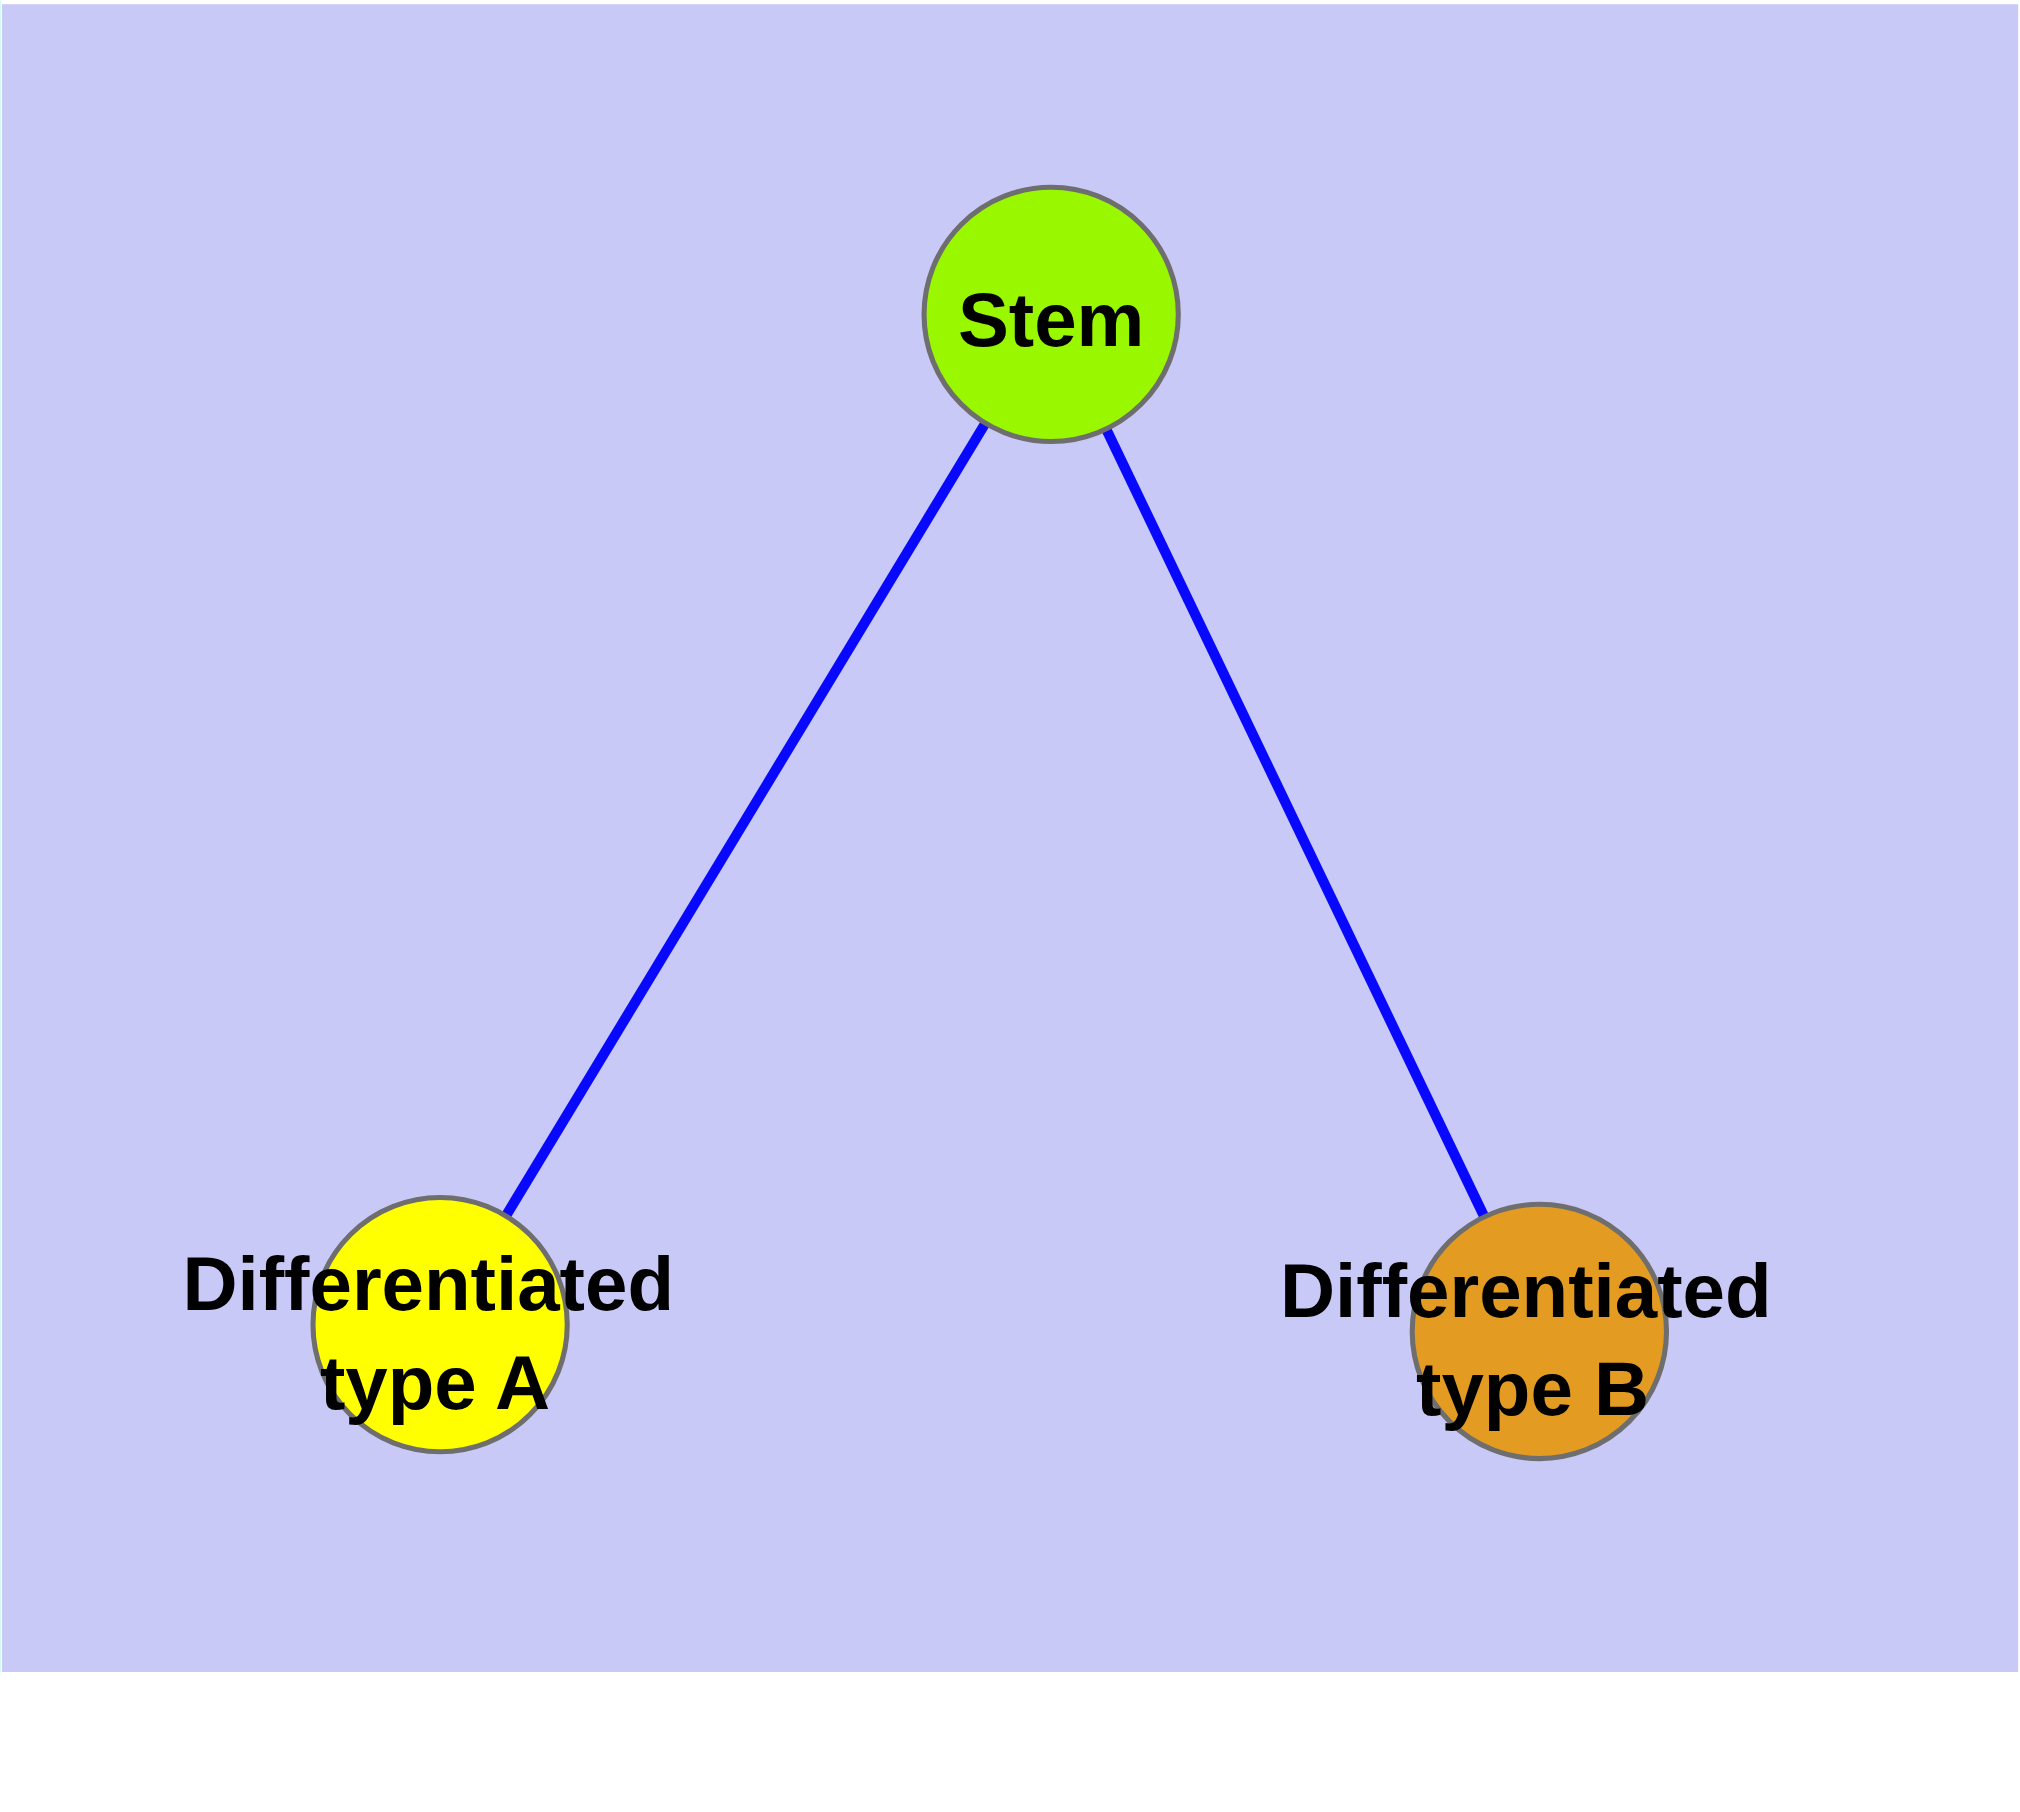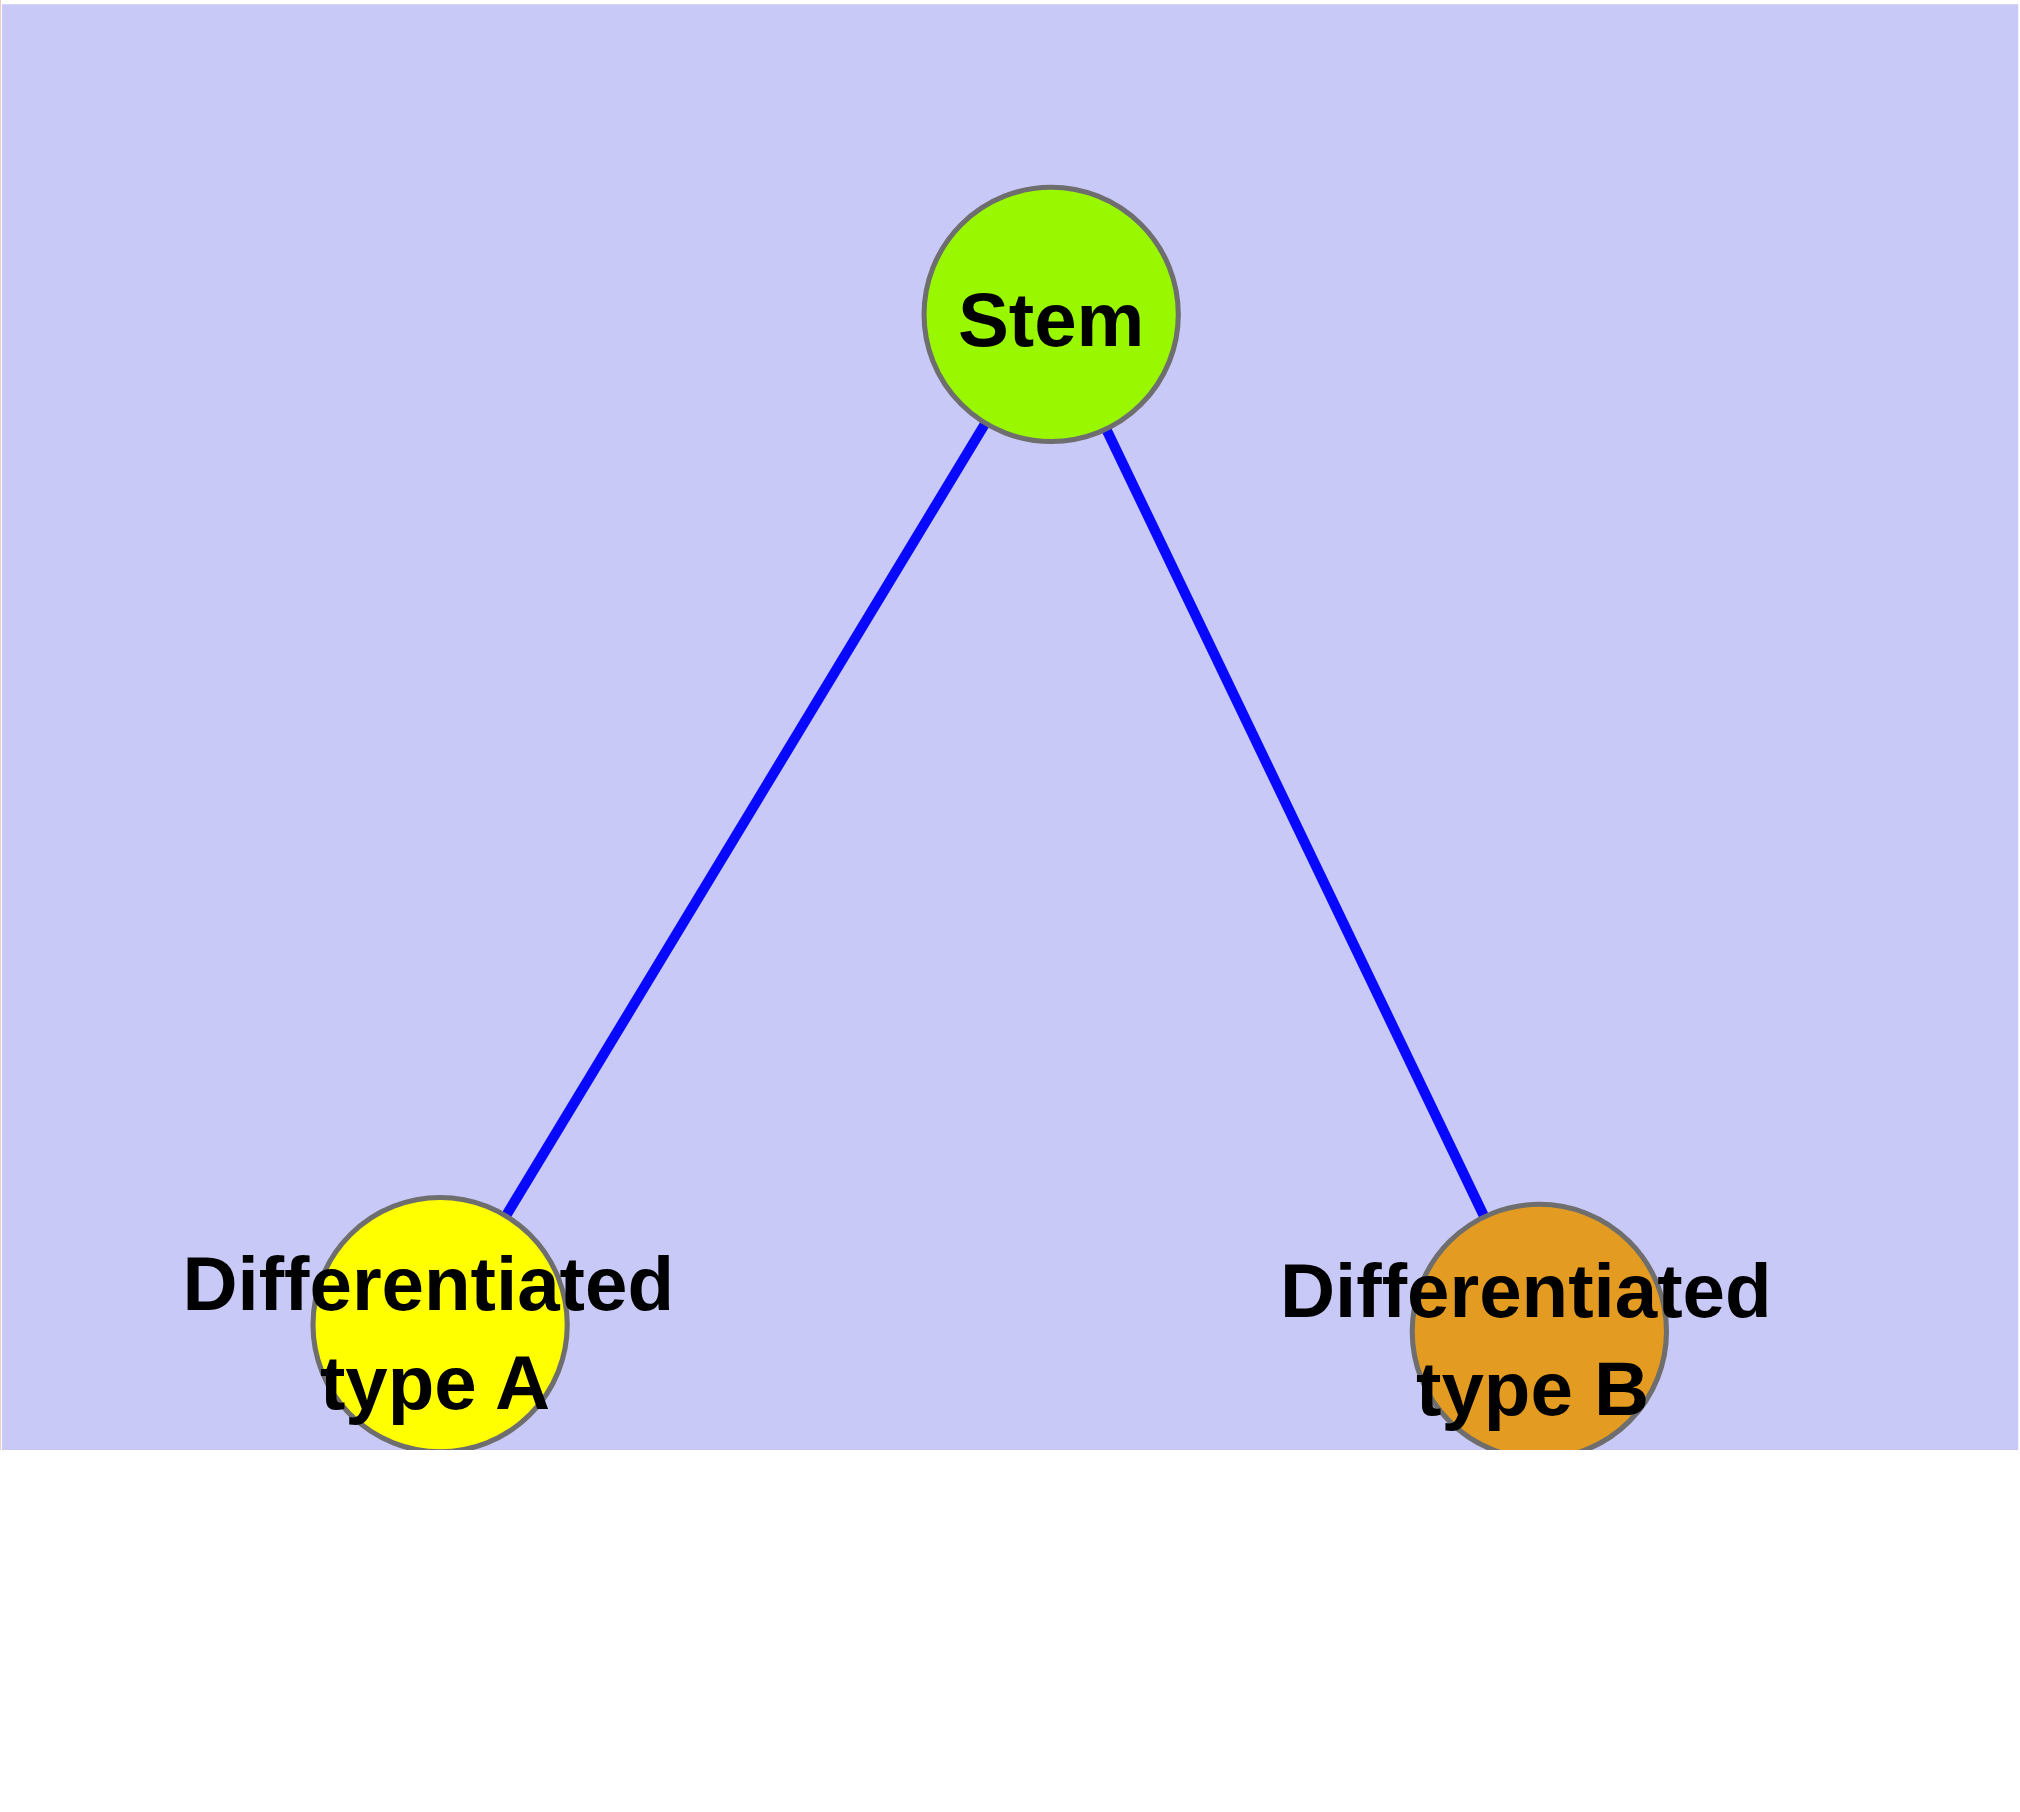--- a/index.html
+++ b/index.html
@@ -2,22 +2,22 @@
 <html style="font-size:13.6px"><head>
 <meta charset="utf-8">
 <style>
   html, body {
     margin: 0;
     padding: 0;
   }
   .stage {
     position: relative;
     width: 2021px;
-    height: 1450px;
-    background: #c2410c;
+    height: 1672px;
+    background: #5eead4;
     overflow: hidden;
     font-family: "Liberation Sans", sans-serif;
   }
   svg.graph {
     position: absolute;
     left: 0;
     top: 0;
     display: block;
   }
   .node-label {

